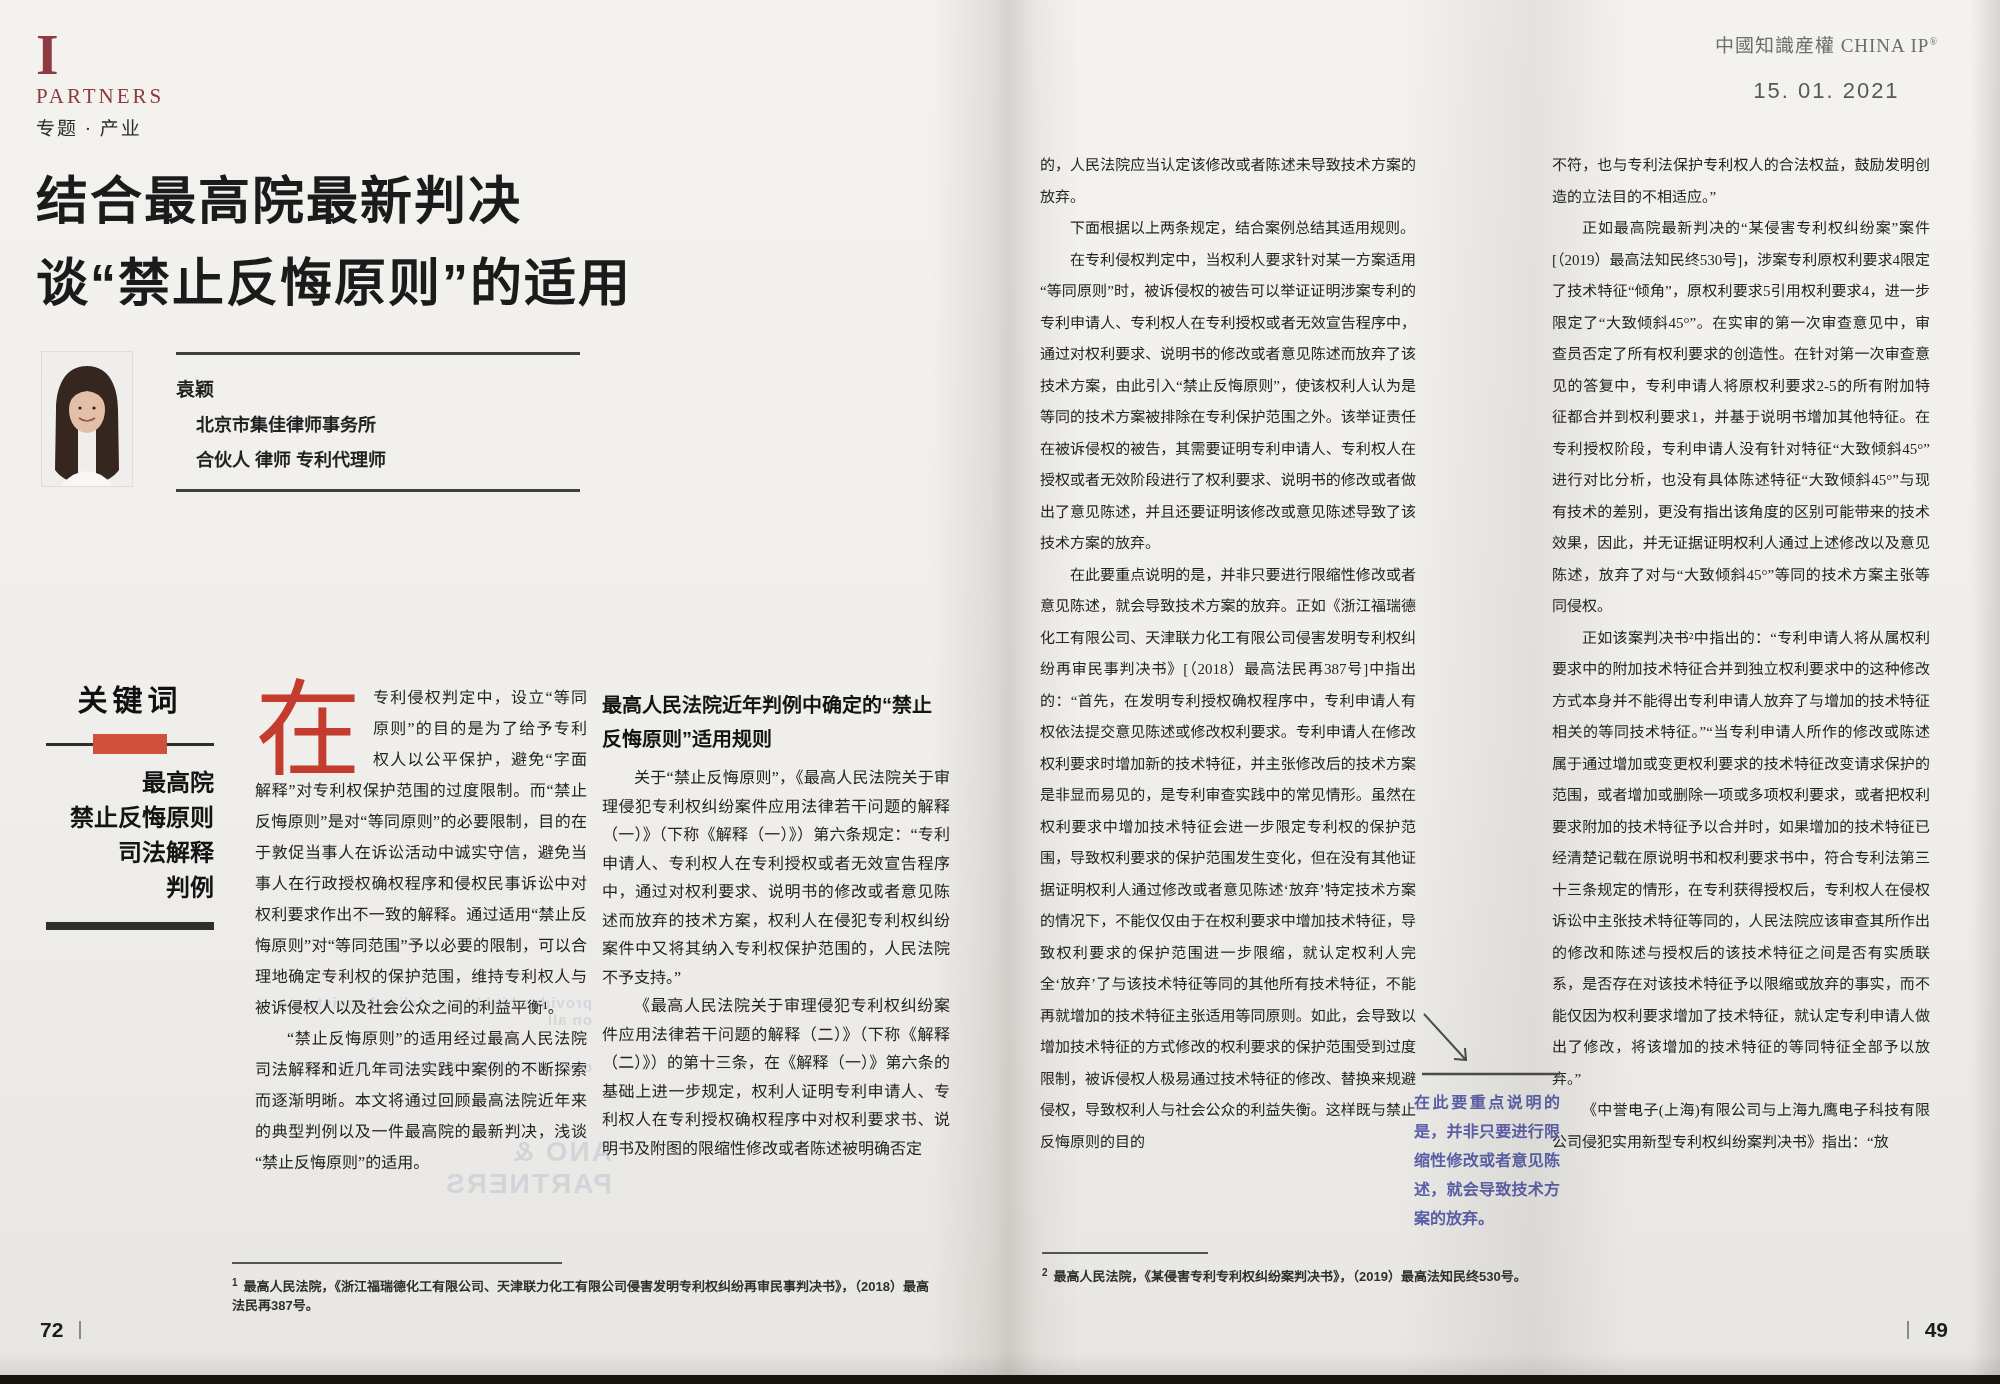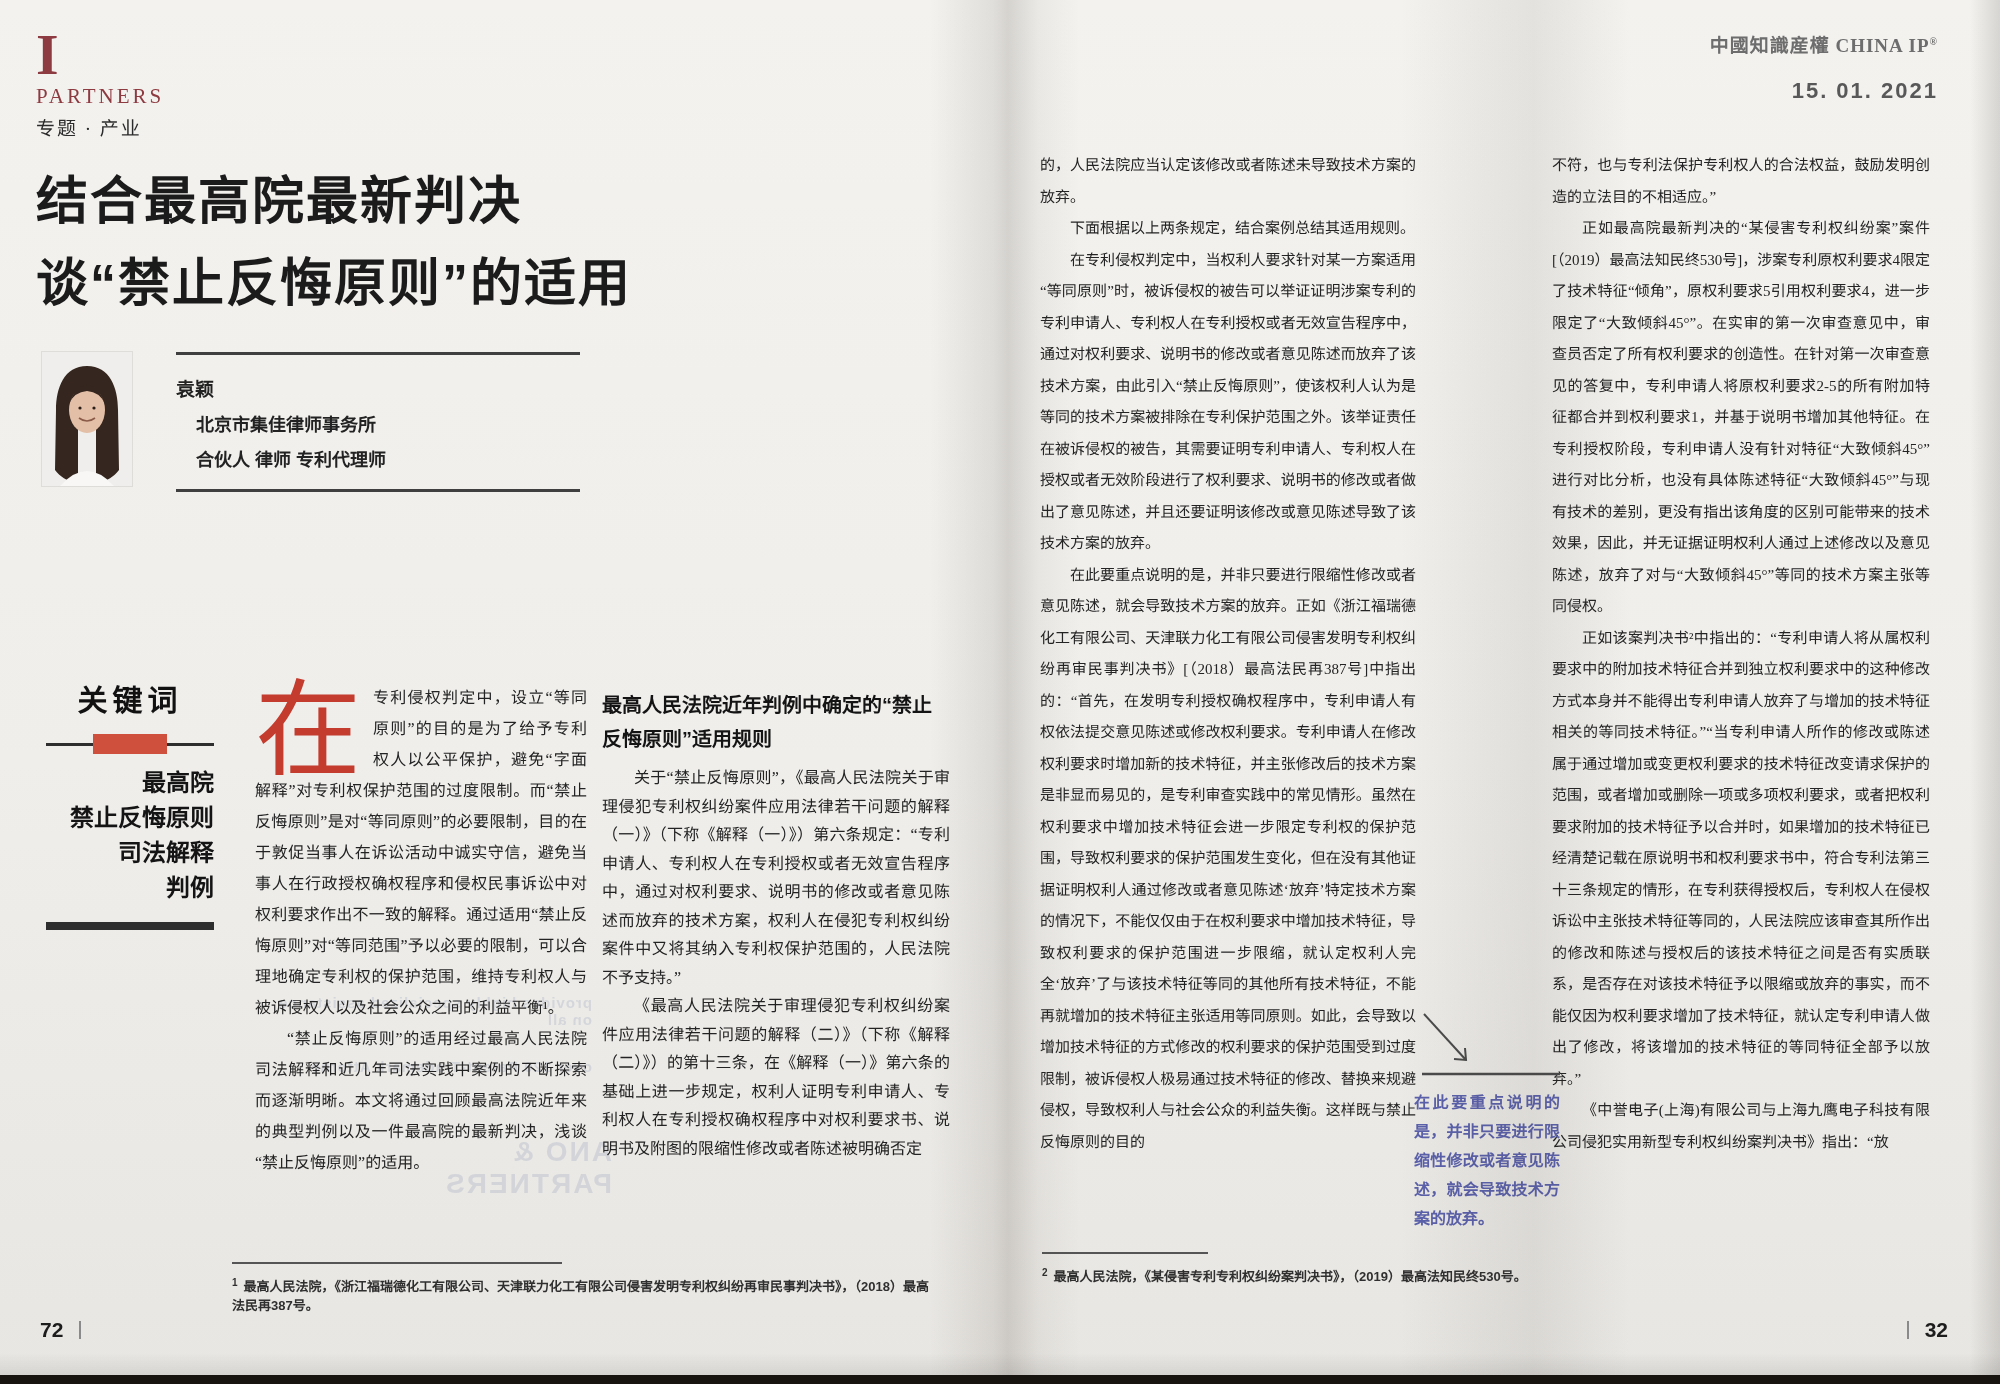--- a/index.html
+++ b/index.html
@@ -22,21 +22,21 @@
     font-family:"Liberation Sans","DejaVu Sans",sans-serif;font-weight:bold;filter:blur(0.6px);}
   .bleed.b1{left:256px;top:994px;width:336px;font-size:15px;letter-spacing:1px;}
   .bleed.b2{left:256px;top:1058px;width:336px;font-size:15px;letter-spacing:1px;}
   .bleed.b3{left:392px;top:1136px;width:220px;font-size:28px;letter-spacing:2px;}
   
   .industry{position:absolute;left:36px;top:26px;}
   .industry .big-i{font-family:"Liberation Serif",serif;font-size:58px;line-height:58px;color:#8e3a41;font-weight:bold;float:left;margin-right:6px;}
   .industry .rest{font-family:"Liberation Serif",serif;font-size:21px;letter-spacing:3px;color:#8e3a41;display:block;padding-top:6px;}
   .industry .sub{font-size:19px;color:#2b2b2b;letter-spacing:2px;padding-top:4px;display:block;}
   
-  .chinaip{position:absolute;right:62px;top:30px;text-align:right;color:#6d6d6d;font-weight:bold;}
+  .chinaip{position:absolute;right:62px;top:30px;text-align:center;color:#6d6d6d;}
   .chinaip .brand{font-size:19px;letter-spacing:1px;}
   .chinaip .brand sup{font-size:10px;}
   .chinaip .date{font-size:22px;letter-spacing:2px;color:#585858;margin-top:21px;font-family:"Liberation Sans","DejaVu Sans",sans-serif;}
   
   .article-title{position:absolute;left:36px;top:160px;width:900px;margin:0;
     font-family:"Liberation Sans","DejaVu Sans",sans-serif;font-weight:700;color:#1b1b1b;
     font-size:52px;line-height:82px;letter-spacing:2px;}
   .author-photo{position:absolute;left:42px;top:352px;width:90px;height:134px;background:#f1f0ee;
     box-shadow:0 0 0 1px rgba(0,0,0,0.08);}
   .author-info{position:absolute;left:176px;top:352px;width:404px;height:134px;
@@ -186,21 +186,21 @@
     <div class="pq-text">在此要重点说明的是，并非只要进行限缩性修改或者意见陈述，就会导致技术方案的放弃。</div>
   </div>
 
   <div class="footnote fn-right">
     <div class="fn-rule"></div>
     <sup>2</sup><span>最高人民法院，《某侵害专利专利权纠纷案判决书》，（2019）最高法知民终530号。</span>
   </div>
 
   <div class="pageno right">
     <span class="bar"></span>
-      <span>32</span>
+      <span>49</span>
   </div>
 
   <div class="gutter-shadow"></div>
   <div class="curve-shadow"></div>
   <div class="edge-shadow"></div>
   <div class="bottom-fade"></div>
   <div class="bottom-bar"></div>
 </div>
 
 </body></html>

